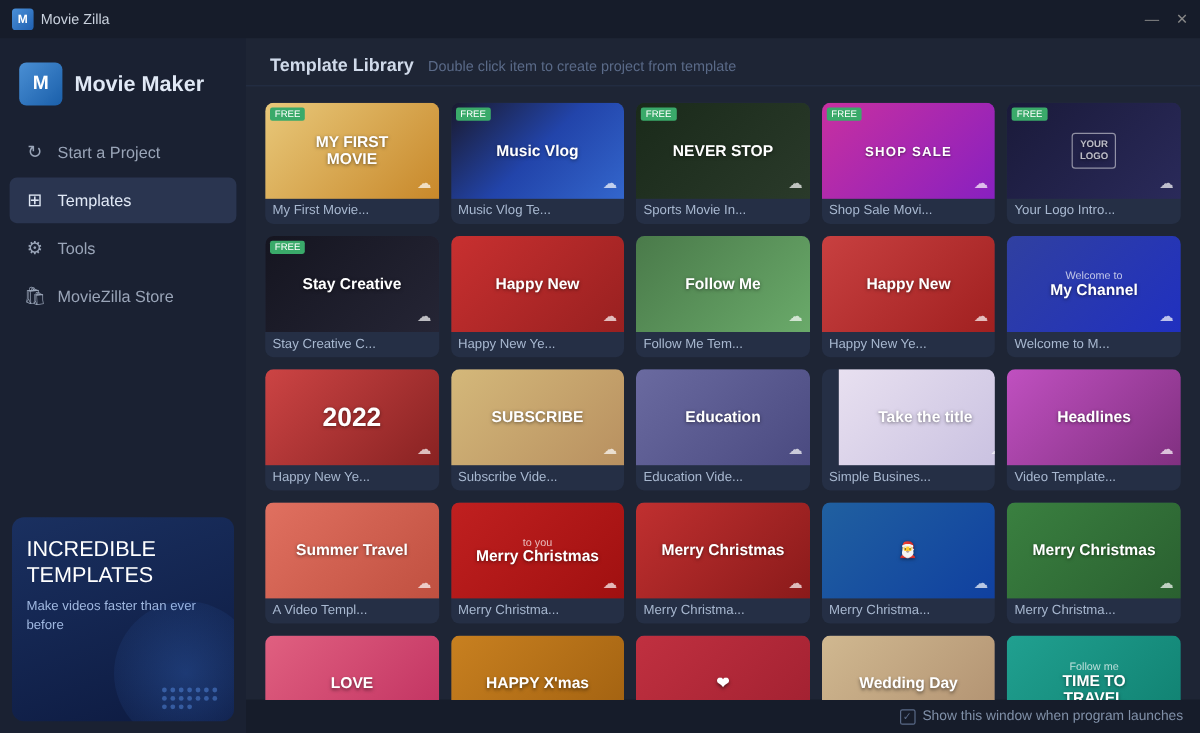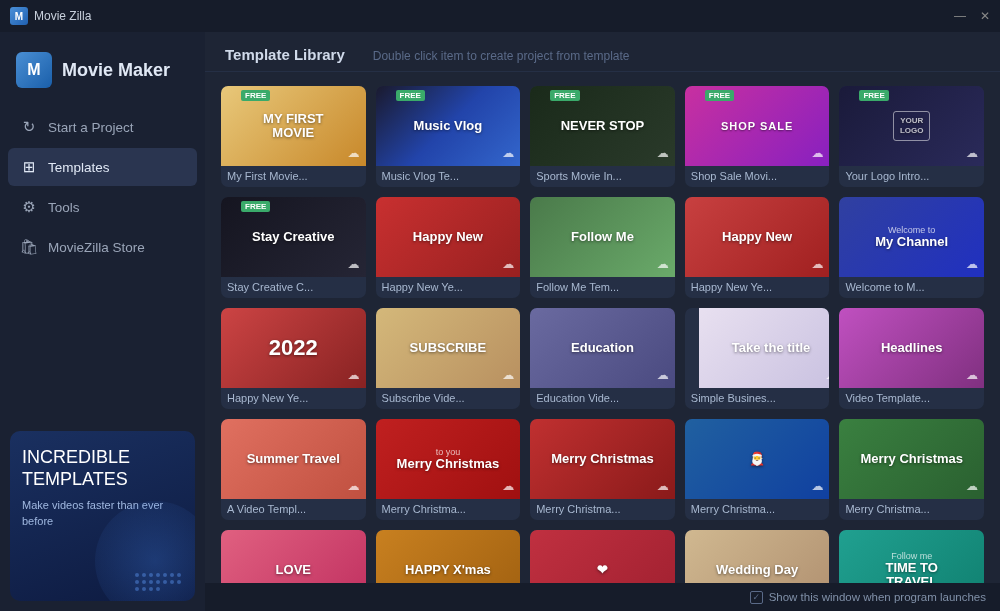--- a/index.html
+++ b/index.html
@@ -174,21 +174,21 @@
       display: flex;
       flex-direction: column;
       background: #1e2535;
       overflow: hidden;
     }
 
     .main-header {
       padding: 14px 20px 8px 20px;
       display: flex;
       align-items: baseline;
-      gap: 28px;
+      gap: 12px;
       border-bottom: 1px solid #252f45;
     }
     .main-title {
       font-size: 15px;
       font-weight: 600;
       color: #d0daea;
     }
     .main-subtitle {
       font-size: 12px;
       color: #5a6a88;
@@ -230,25 +230,25 @@
       background: rgba(0,0,0,0.3);
       opacity: 0;
       transition: opacity 0.15s;
       display: flex;
       align-items: center;
       justify-content: center;
     }
     .free-badge {
       position: absolute;
       top: 4px;
-      left: 20px;
+      left: 4px;
       background: #3aaa6a;
       color: white;
       font-size: 8px;
-      font-weight: bold;
+      font-weight: normal;
       padding: 1px 4px;
       border-radius: 2px;
       text-transform: uppercase;
       z-index: 2;
     }
     .template-label {
       padding: 4px 6px 5px 6px;
       font-size: 11px;
       color: #a8b8d0;
       white-space: nowrap;

